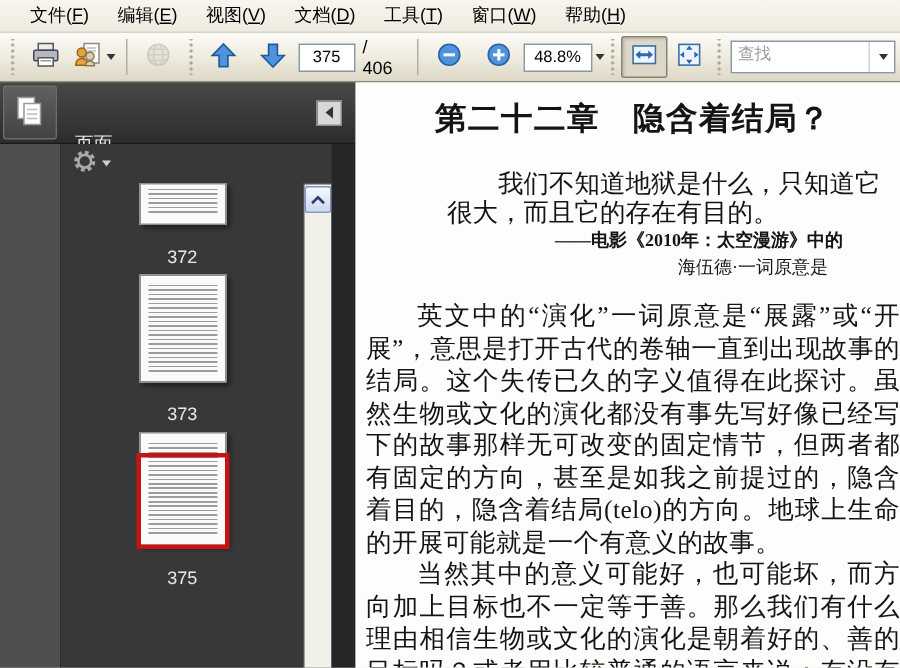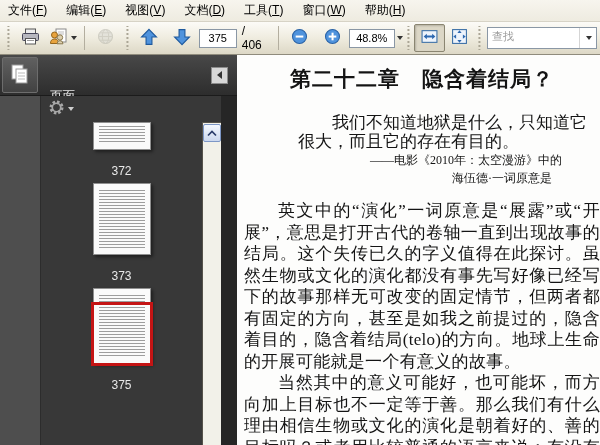--- a/index.html
+++ b/index.html
@@ -3,21 +3,21 @@
 <meta charset="utf-8">
 <style>
   html,body{margin:0;padding:0;}
   body{
     width:600px;height:445px;overflow:hidden;position:relative;
     font-family:"Liberation Sans",sans-serif;font-size:12px;color:#000;
     background:#ece9de;
   }
   
   .menubar{
-    height:21px;display:flex;align-items:center;padding-left:0;
+    height:21px;display:flex;align-items:center;padding-left:12px;
     background:linear-gradient(180deg,#f7f5ee,#eeebe0);
     border-bottom:1px solid #d7d3c6;
   }
   .menu-item{padding:2px 8px;margin-right:3px;cursor:default;white-space:nowrap;}
   .menu-item u{text-decoration:underline;}
   
   .toolbar{
     height:32px;display:flex;align-items:center;padding:0 3px;
     background:linear-gradient(180deg,#fcfbf7 0%,#efecdf 50%,#ddd8c6 100%);
     border-bottom:1px solid #8f8b7c;
@@ -76,21 +76,21 @@
   .scroll-up{width:16px;height:16px;margin-top:1px;display:flex;align-items:center;justify-content:center;
     background:linear-gradient(180deg,#f5f9ff,#ccd8ee);border:1px solid #7d97c6;border-radius:2px;}
   .panel-edge{width:17px;flex:none;background:#262626;}
   
   .document{flex:1;background:#fdfdfc;overflow:hidden;padding:6px 0 0 7px;
     font-family:"Liberation Serif","DejaVu Serif",serif;color:#141414;}
   .doc-inner{width:356px;}
   .chapter-title{font-size:21px;font-weight:bold;text-align:center;letter-spacing:1px;margin:4px 0 20px;}
   .epigraph{margin-left:54px;width:302px;font-size:17px;line-height:19px;text-indent:2em;}
   .epigraph-attr{width:302px;margin-left:54px;text-align:right;font-size:12px;line-height:18px;}
-  .epigraph-attr .a1{padding-right:38px;}
+  .epigraph-attr .a1{padding-right:38px;font-weight:bold;}
   .epigraph-attr .a2{padding-right:48px;}
   .body-text{margin-top:13px;}
   .body-text p{margin:0;font-size:17px;line-height:21.5px;text-align:justify;text-indent:2em;
     letter-spacing:.3px;}
 </style>
 </head>
 <body>
 
 <div class="menubar">
     <span class="menu-item">文件(<u>F</u>)</span>

